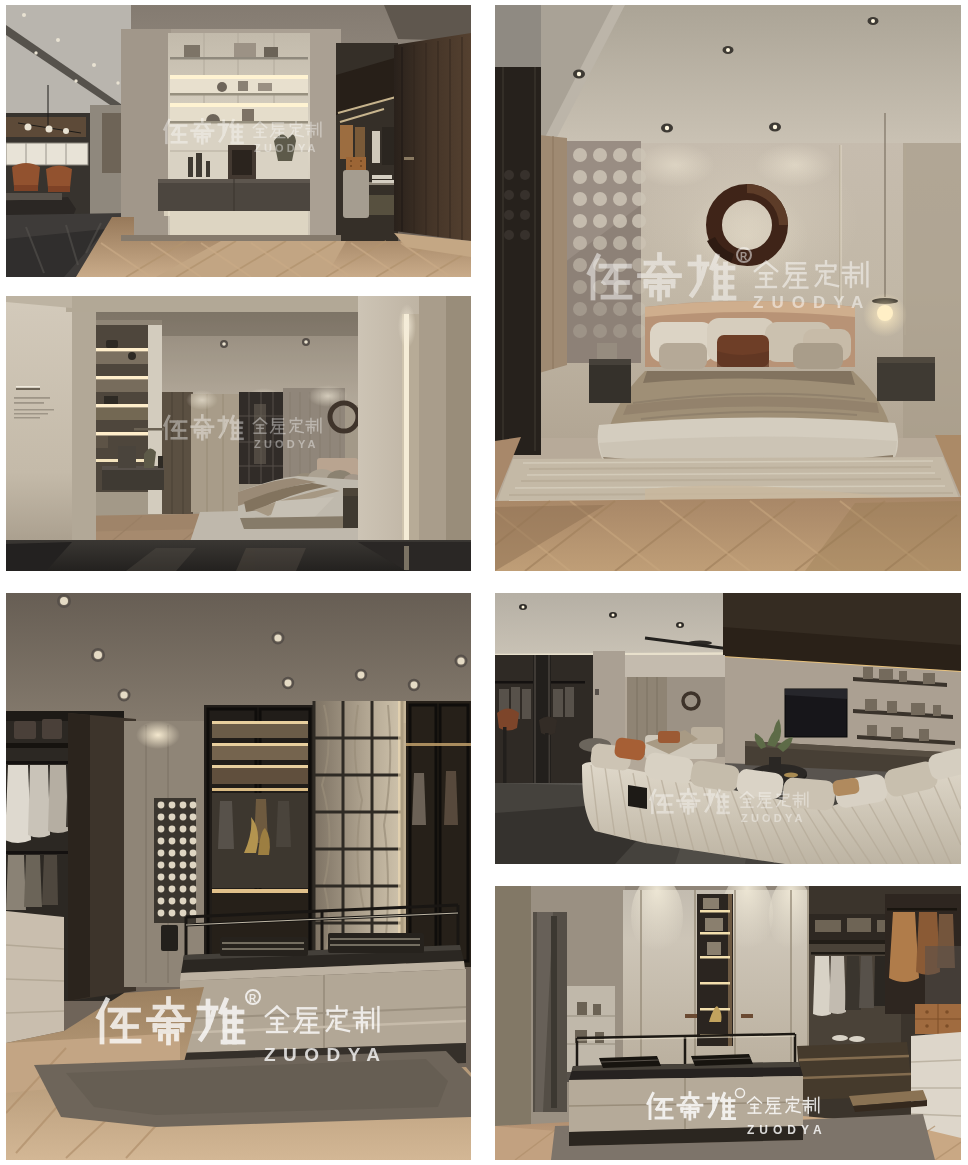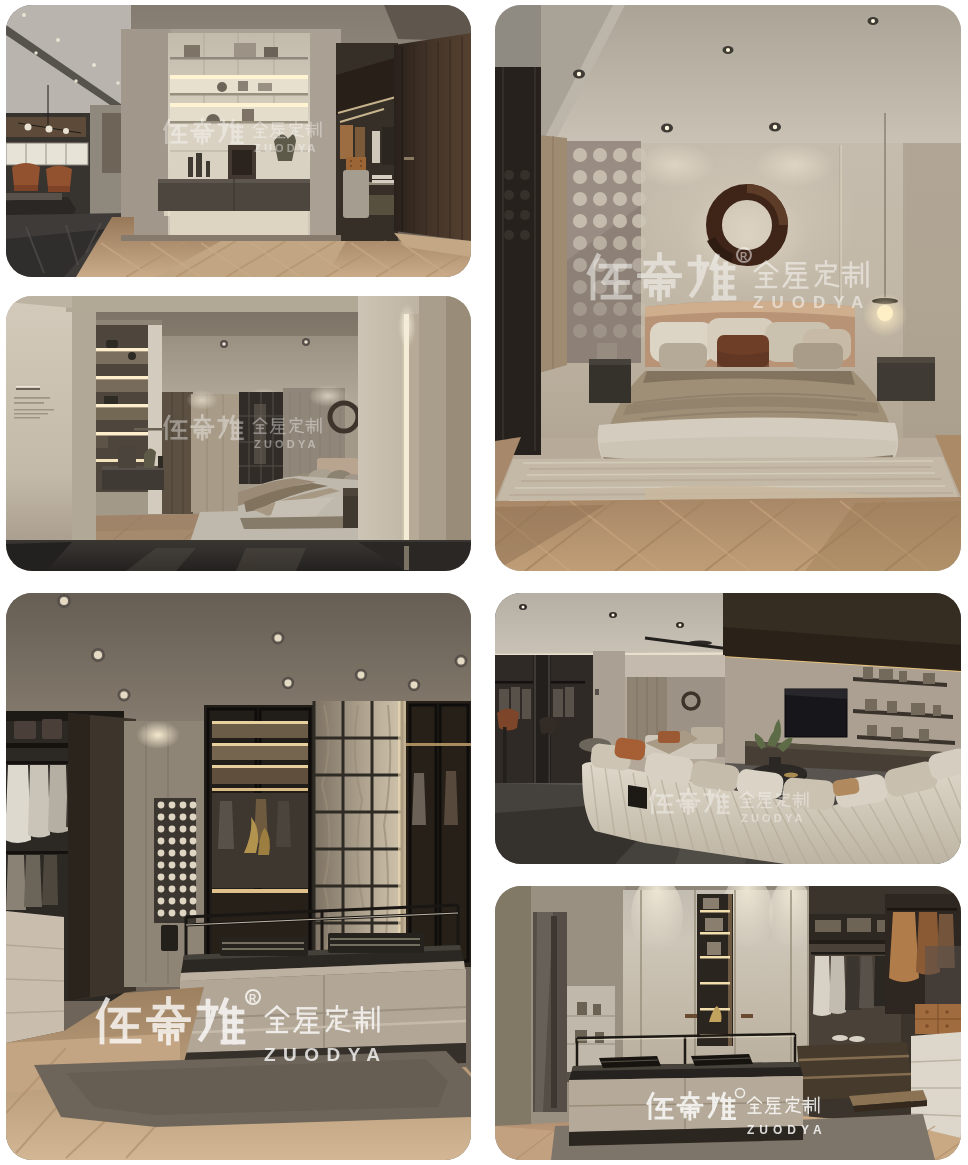--- a/index.html
+++ b/index.html
@@ -1,17 +1,17 @@
 <!DOCTYPE html>
 <html><head>
 <meta charset="utf-8">
 <style>
 html,body{margin:0;padding:0;background:#ffffff;width:968px;height:1165px;overflow:hidden;}
 body{font-family:"Liberation Sans", sans-serif;position:relative;}
-.ph{position:absolute;overflow:hidden;border-radius:26px;}
+.ph{position:absolute;overflow:hidden;}
 .ph svg{filter:blur(0.6px);}
 svg{display:block;}
 </style>
 </head>
 <body>
 
 <svg width="0" height="0" style="position:absolute">
 <defs>
 <g id="cZuo" stroke="#ffffff" stroke-width="9.5" fill="none" stroke-linecap="square">
 <path d="M30,8 L13,42"></path>

